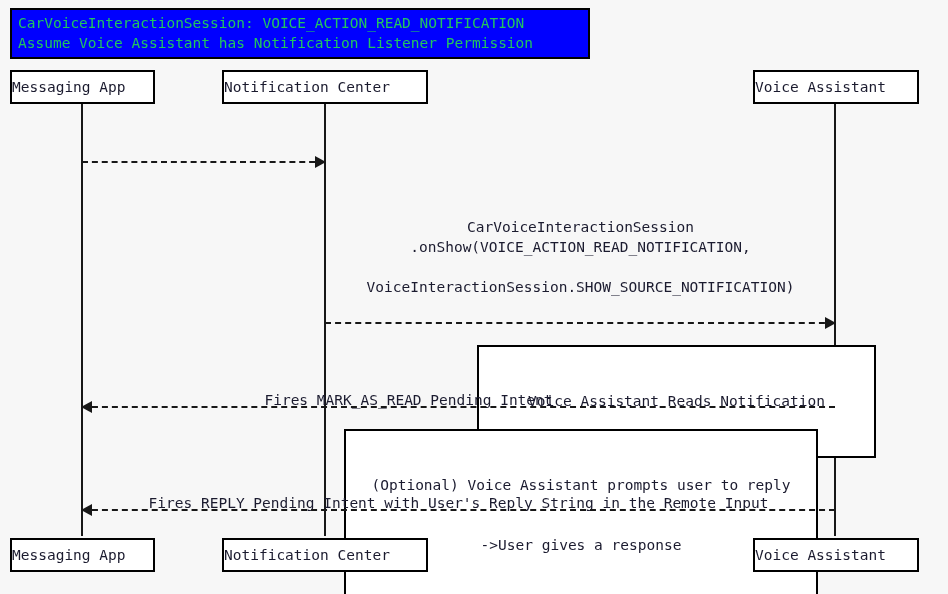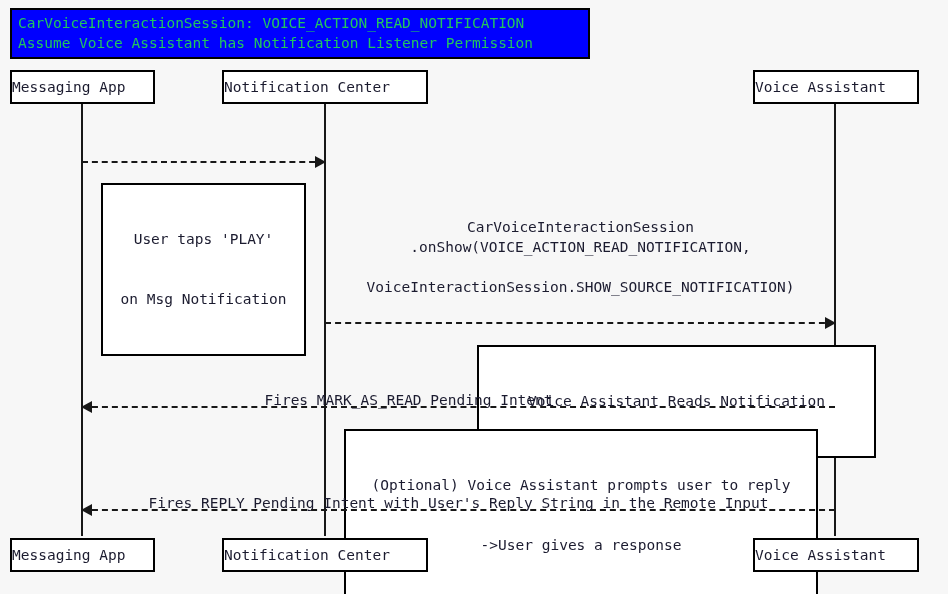--- a/index.html
+++ b/index.html
@@ -129,24 +129,20 @@
 
   <div class="participant" style="left:10px; top:70px; width:145px;">Messaging App</div>
   <div class="participant" style="left:222px; top:70px; width:206px;">Notification Center</div>
   <div class="participant" style="left:753px; top:70px; width:166px;">Voice Assistant</div>
 
   <div class="arrow-wrap" style="left:82px; top:156px; width:243px;">
     <div class="arrow-line"></div>
     <div class="arrow-head right"></div>
   </div>
 
-  <div class="note" style="left:101px; top:183px; width:205px;">
-    <div>User taps 'PLAY'</div>
-    <div>on Msg Notification</div>
-  </div>
 
   <div class="msg-label" style="left:326px; top:217px; width:509px;">CarVoiceInteractionSession</div>
   <div class="msg-label" style="left:326px; top:237px; width:509px;">.onShow(VOICE_ACTION_READ_NOTIFICATION,</div>
   <div class="msg-label" style="left:326px; top:277px; width:509px;">VoiceInteractionSession.SHOW_SOURCE_NOTIFICATION)</div>
   <div class="arrow-wrap" style="left:325px; top:317px; width:510px;">
     <div class="arrow-line"></div>
     <div class="arrow-head right"></div>
   </div>
 
   <div class="note" style="left:477px; top:345px; width:399px;">

